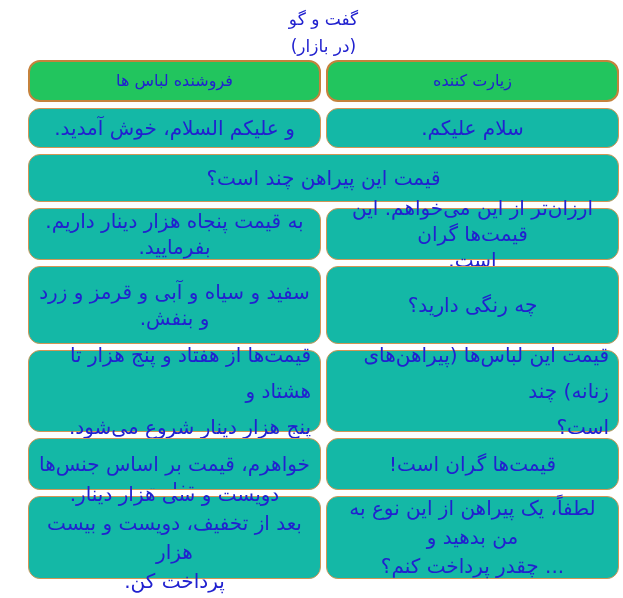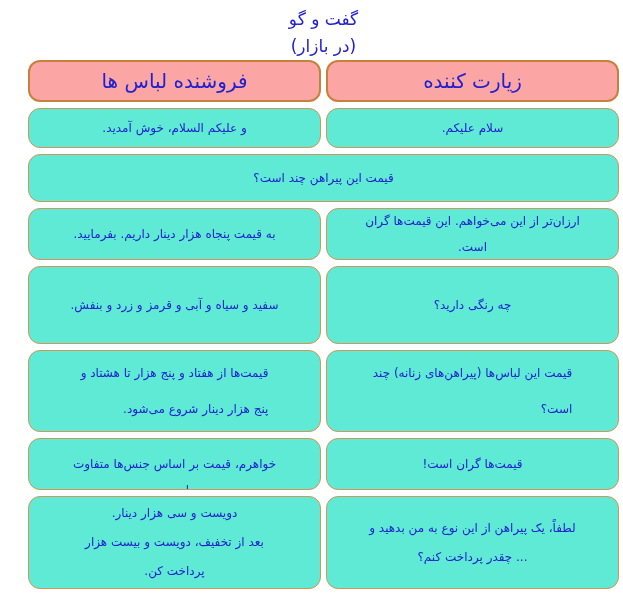--- a/index.html
+++ b/index.html
@@ -9,30 +9,30 @@
     direction:rtl;overflow:hidden;
   }
   .page{padding:4px 4px 0 4px;box-sizing:border-box;margin-left:24px;}
   .title-block{margin-top:2px;}
   .title,.subtitle{
     text-align:center;color:#2121cf;font-size:17px;line-height:27px;
   }
   .row{display:flex;gap:5px;margin-bottom:6px;}
   .bubble{
     flex:1 1 0;box-sizing:border-box;
-    border:1.6px solid #d29655;border-radius:12px;background:#5eead4;
+    border:1.6px solid #d29655;border-radius:12px;background:#14b8a6;
     display:flex;align-items:center;justify-content:center;
-    text-align:center;color:#2121cf;font-size:12px;line-height:26px;
+    text-align:center;color:#2121cf;font-size:20px;line-height:26px;
     padding:2px 9px;white-space:pre-line;
   }
   .header-bubble{
-    background:#fca5a5;border:2px solid #c5823c;font-size:20px;
+    background:#22c55e;border:2px solid #c5823c;font-size:16px;
   }
   .h42{height:42px}.h40{height:40px}.h48{height:48px}.h52{height:52px}
-  .h78{height:78px}.h82{height:82px}.h93{height:93px}
+  .h78{height:78px}.h82{height:82px}.h93{height:83px}
   .h82 .bubble{line-height:36px;text-align:right;}
   .h93 .bubble{line-height:29px;}
   .clip{overflow:hidden;align-items:flex-start;padding-top:12px;}
 </style>
 </head>
 <body>
 
 <div class="page">
 
   <div class="title-block">

